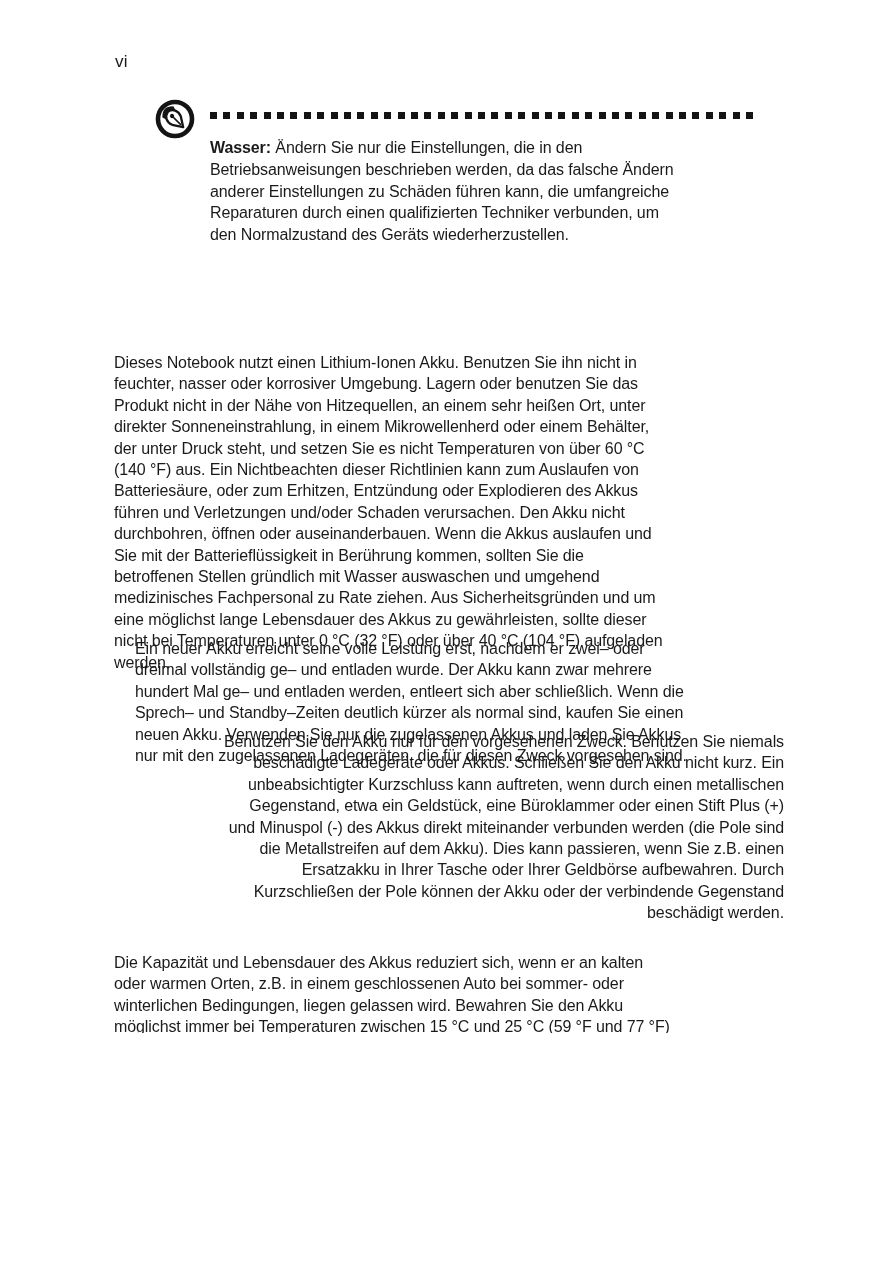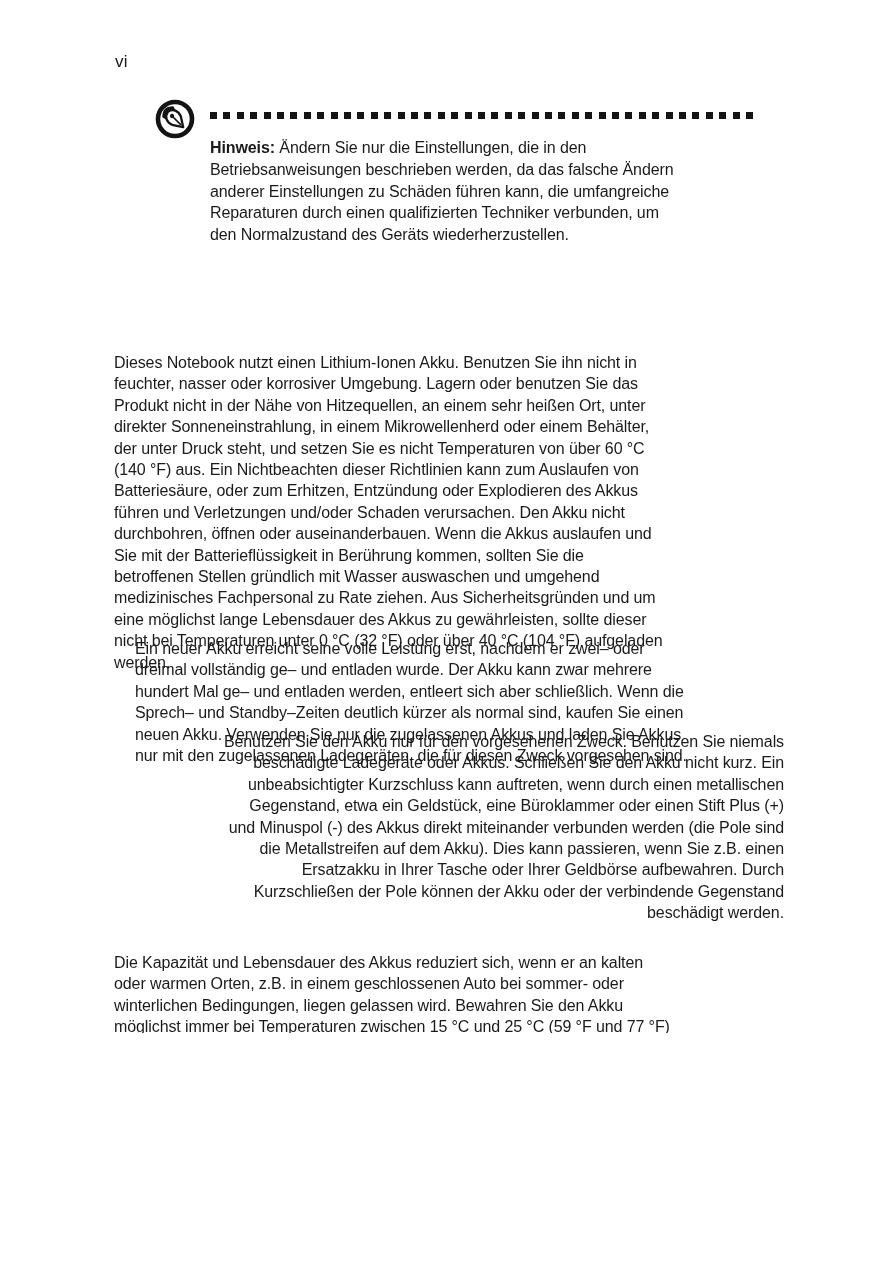--- a/index.html
+++ b/index.html
@@ -121,21 +121,21 @@
     <g transform="rotate(-45 20 20)">
       <path d="M12.5,10.5 Q20,2.5 27.5,10.5 L25.5,17 Q20,12.5 14.5,17 Z" fill="#141414"></path>
       <path d="M20,31 L14.2,22 C12.2,16.5 14.2,11.5 20,10.4 C25.8,11.5 27.8,16.5 25.8,22 Z" fill="#ffffff" stroke="#141414" stroke-width="2.2" stroke-linejoin="round"></path>
       <line x1="20" y1="16" x2="20" y2="28" stroke="#141414" stroke-width="1.6"></line>
       <circle cx="20" cy="16" r="2" fill="#141414"></circle>
     </g>
   </svg>
 
   <div class="dotted-rule"></div>
 
-  <p class="note-text"><span class="note-label">Hinweis:</span> <span>Ändern Sie nur die Einstellungen, die in den
+  <p class="note-text"><span class="note-label">Wasser:</span> <span>Ändern Sie nur die Einstellungen, die in den
 Betriebsanweisungen beschrieben werden, da das falsche Ändern
 anderer Einstellungen zu Schäden führen kann, die umfangreiche
 Reparaturen durch einen qualifizierten Techniker verbunden, um
 den Normalzustand des Geräts wiederherzustellen.</span></p>
 
 
   <p class="body-para para-1">Dieses Notebook nutzt einen Lithium-Ionen Akku. Benutzen Sie ihn nicht in
 feuchter, nasser oder korrosiver Umgebung. Lagern oder benutzen Sie das
 Produkt nicht in der Nähe von Hitzequellen, an einem sehr heißen Ort, unter
 direkter Sonneneinstrahlung, in einem Mikrowellenherd oder einem Behälter,

